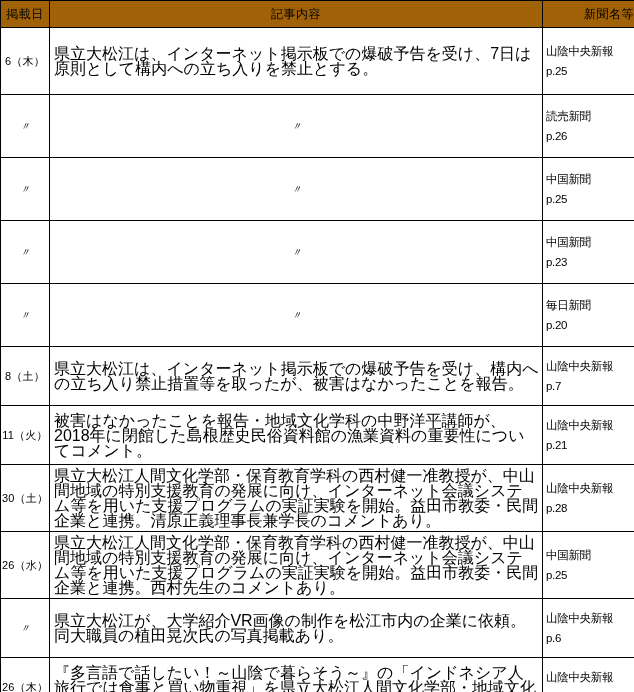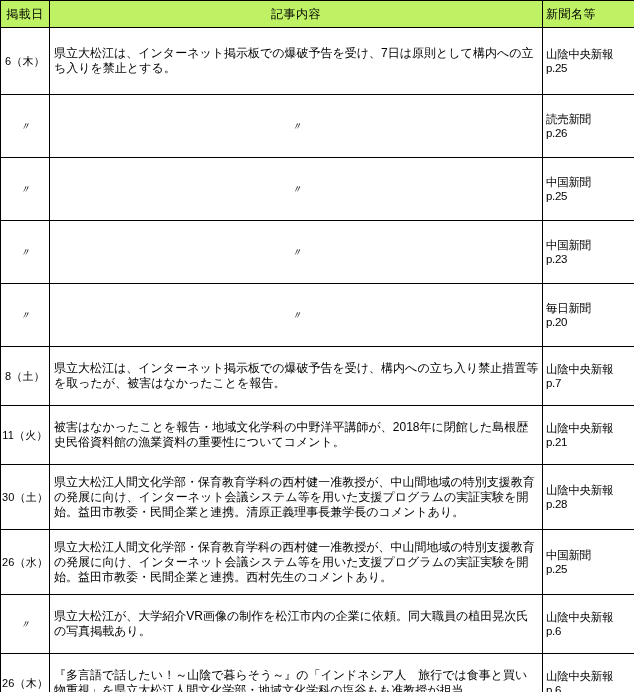--- a/index.html
+++ b/index.html
@@ -28,53 +28,53 @@
   .clipping-table col.col-paper   { width: 92px; }
 
   .clipping-table th,
   .clipping-table td {
     border: 1px solid #000000;
     vertical-align: middle;
     padding: 0;
   }
 
   thead th {
-    background: #bef264;
+    background: #a16207;
     height: 26px;
     font-size: 12px;
     font-weight: normal;
     letter-spacing: 0.5px;
   }
   th.h-date    { text-align: center; }
   th.h-content { text-align: center; font-family: Liberation Serif, serif; }
-  th.h-paper   { text-align: left; padding-left: 3px; margin-left: 31px; }
+  th.h-paper   { text-align: right; padding-left: 3px; margin-left: 31px; }
 
   td.cell-date {
     text-align: center;
     font-size: 11px;
     letter-spacing: 0.2px;
   }
 
   td.cell-content {
     text-align: left;
-    font-size: 12px;
+    font-size: 16px;
     line-height: 15px;
     padding: 3px 3px 3px 4px;
     vertical-align: middle;
   }
   td.cell-content.is-ditto {
     text-align: center;
     vertical-align: middle;
     font-size: 11px;
   }
 
   td.cell-paper {
     text-align: left;
     font-size: 11.5px;
-    line-height: 14px;
+    line-height: 20px;
     padding: 2px 1px 2px 3px;
     vertical-align: middle;
     white-space: pre-line;
     letter-spacing: -0.3px;
   }
 
   
   tr[data-rowsize="tall"]   td { height: 60px; }
   tr[data-rowsize="short"]  td { height: 52px; }
   tr[data-rowsize="medium"] td { height: 56px; }

